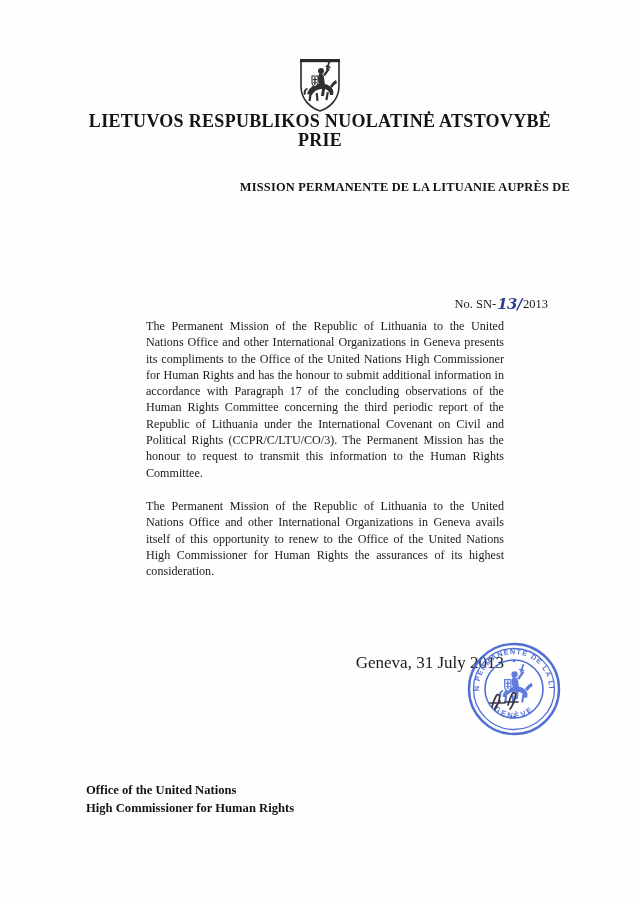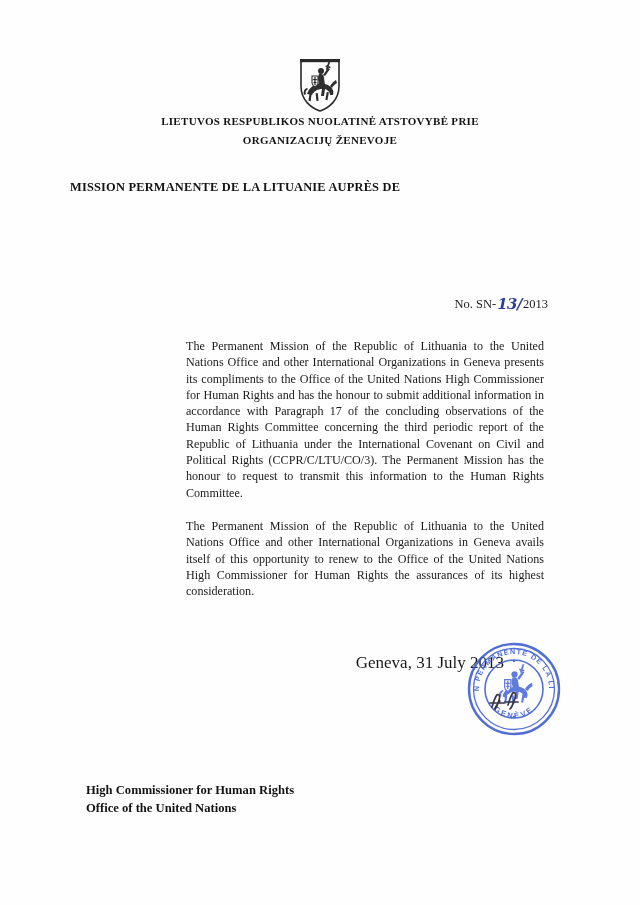--- a/index.html
+++ b/index.html
@@ -38,31 +38,31 @@
 
   
   .header-lt {
     position: absolute;
     top: 112px;
     left: 70px;
     width: 500px;
     text-align: center;
     font-family: "Liberation Serif", serif;
     font-weight: bold;
-    font-size: 11px;
+    font-size: 18px;
     letter-spacing: 0.3px;
     line-height: 19px;
     color: #141414;
   }
   .header-fr {
     position: absolute;
     top: 178px;
     left: 70px;
     width: 500px;
-    text-align: left;
+    text-align: right;
     font-family: "Liberation Serif", serif;
     font-weight: bold;
     font-size: 12.4px;
     letter-spacing: 0.2px;
     line-height: 19px;
     color: #141414;
   }
 
   
   .refno {
@@ -82,24 +82,23 @@
     font-size: 15px;
     letter-spacing: -0.5px;
     padding: 0 1px;
     position: relative;
     top: 1px;
   }
 
   
   .body-block {
     position: absolute;
-    top: 338px;
+    top: 318px;
     left: 146px;
     width: 358px;
-    margin-left: 40px;
   }
   .para {
     text-align: justify;
     text-justify: inter-word;
     font-size: 12.1px;
     line-height: 16.3px;
     color: #1b1b1b;
     margin: 0 0 17px 0;
   }
 
@@ -177,21 +176,20 @@
           <rect x="16.4" y="24" width="3.2" height="1.1"></rect>
 
           <path d="M10,30 C7,31 6,34 7,37 L9,36 C8,34 9,32 11,31 Z"></path>
         </g>
       </svg>
     </span>
   </div>
 
   <div class="header-lt">
     <div>LIETUVOS RESPUBLIKOS NUOLATINĖ ATSTOVYBĖ PRIE</div>
-    <div>ORGANIZACIJŲ ŽENEVOJE</div>
   </div>
 
   <div class="header-fr">
     <div>MISSION PERMANENTE DE LA LITUANIE AUPRÈS DE</div>
   </div>
 
   <div class="refno"><span>No. SN-</span><span class="hand">13/</span><span>2013</span></div>
 
   <div class="body-block">
     <p class="para">The Permanent Mission of the Republic of Lithuania to the United Nations Office and other International Organizations in Geneva presents its compliments to the Office of the United Nations High Commissioner for Human Rights and has the honour to submit additional information in accordance with Paragraph 17 of the concluding observations of the Human Rights Committee concerning the third periodic report of the Republic of Lithuania under the International Covenant on Civil and Political Rights (CCPR/C/LTU/CO/3). The Permanent Mission has the honour to request to transmit this information to the Human Rights Committee.</p>
@@ -243,17 +241,17 @@
       <g stroke="#1b1b2e" fill="none" stroke-width="1.7" stroke-linecap="round">
         <path d="M26,66 C29,56 31,52 33,54 C35,56 31,66 29,68 C28,69 30,64 34,60"></path>
         <path d="M24,62 L38,62"></path>
         <path d="M42,64 C45,54 47,50 49,52 C51,55 46,66 44,68"></path>
         <path d="M39,61 L52,61"></path>
       </g>
     </svg>
   </div>
 
   <div class="address">
+    <div>Office of the United Nations</div>
     <div>High Commissioner for Human Rights</div>
-    <div>Office of the United Nations</div>
   </div>
 
 </div>
 
 </body></html>

